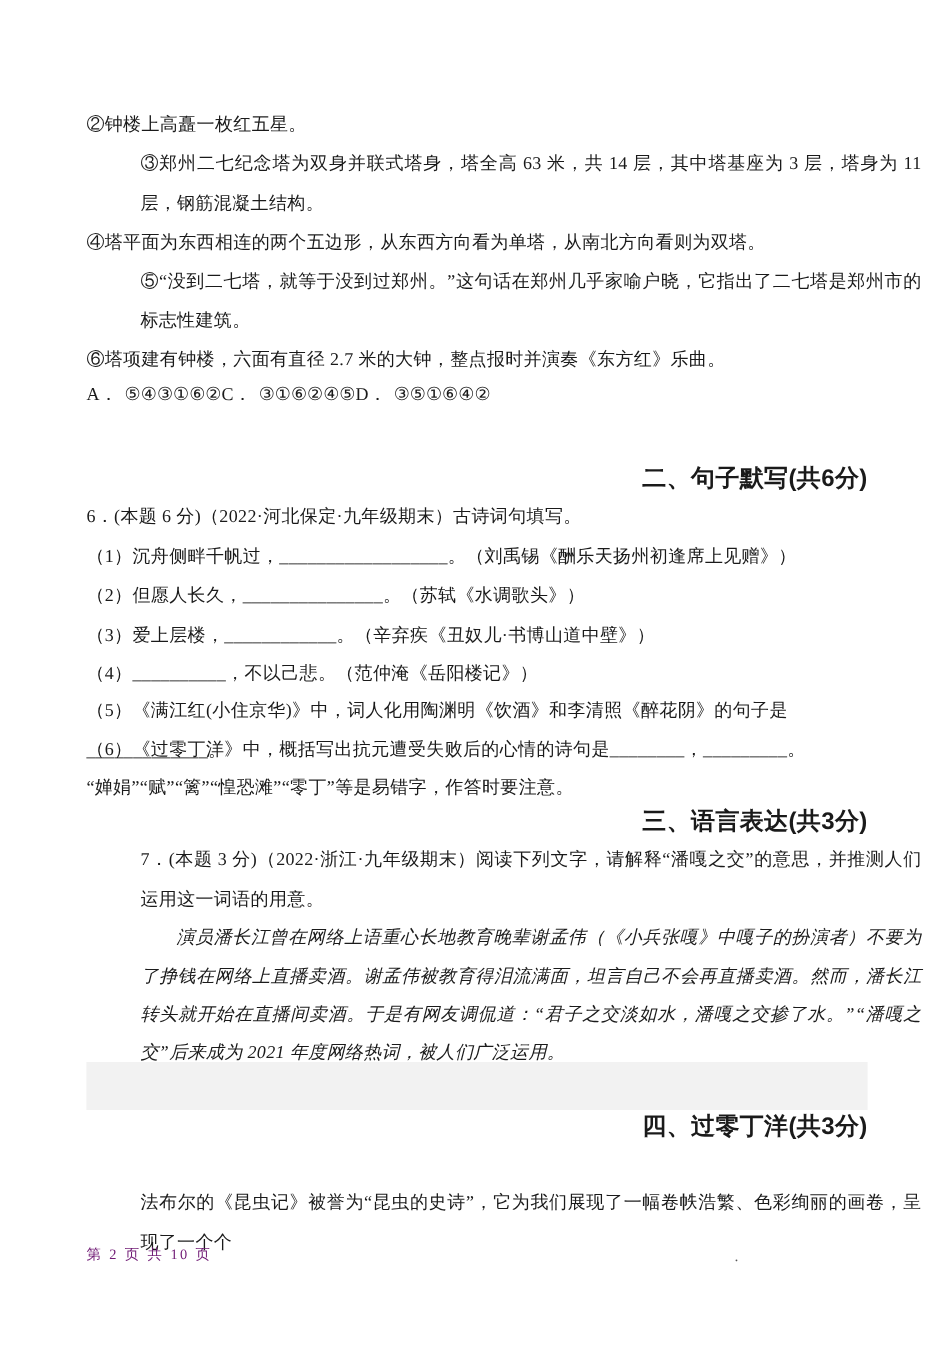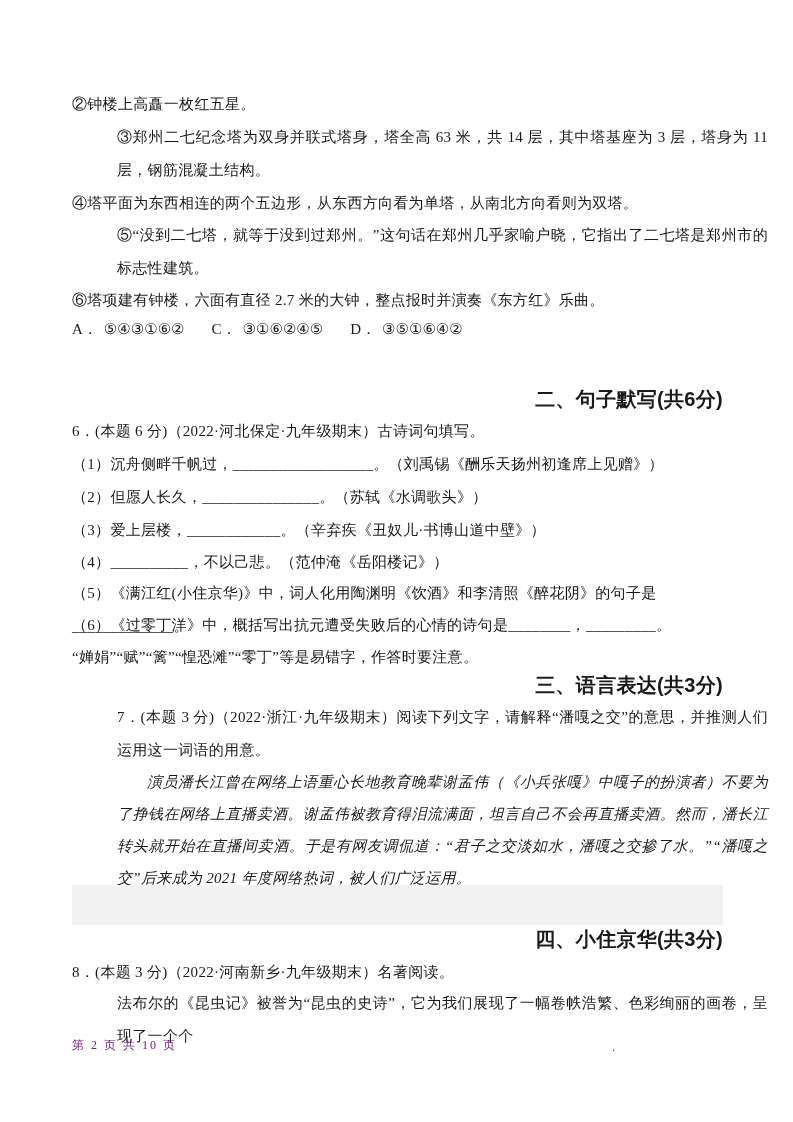--- a/index.html
+++ b/index.html
@@ -32,21 +32,20 @@
     font-family: "Liberation Sans", "DejaVu Sans", sans-serif;
     font-size: 20px;
     text-align: right;
   }
   .choices-row {
     position: absolute;
     left: 72px;
     width: 651px;
     top: 313px;
     display: flex;
-    gap: 27px;
     font-size: 15px;
     line-height: 33px;
     align-items: center;
   }
   .choice { white-space: nowrap; }
   .choice .choice-label { margin-right: 6px; }
   .passage {
     text-indent: 2em;
     line-height: 32px;
     font-style: italic;
@@ -109,20 +108,19 @@
   <div class="line" style="top:577px">（5）《满江红(小住京华)》中，词人化用陶渊明《饮酒》和李清照《醉花阴》的句子是_____________。</div>
   <div class="line" style="top:609px">（6）《过零丁洋》中，概括写出抗元遭受失败后的心情的诗句是________，_________。</div>
   <div class="line" style="top:641px">“婵娟”“赋”“篱”“惶恐滩”“零丁”等是易错字，作答时要注意。</div>
 
   <div class="line heading" style="top:669px">三、语言表达(共3分)</div>
   <div class="para" style="top:701px">7．(本题 3 分)（2022·浙江·九年级期末）阅读下列文字，请解释“潘嘎之交”的意思，并推测人们运用这一词语的用意。</div>
   <div class="para passage" style="top:766px">演员潘长江曾在网络上语重心长地教育晚辈谢孟伟（《小兵张嘎》中嘎子的扮演者）不要为了挣钱在网络上直播卖酒。谢孟伟被教育得泪流满面，坦言自己不会再直播卖酒。然而，潘长江转头就开始在直播间卖酒。于是有网友调侃道：“君子之交淡如水，潘嘎之交掺了水。”“潘嘎之交”后来成为 2021 年度网络热词，被人们广泛运用。</div>
 
   <div class="highlight-block"></div>
 
-  <div class="line heading" style="top:923px">四、小住京华(共3分)</div>
-  <div class="line" style="top:956px">8．(本题 3 分)（2022·河南新乡·九年级期末）名著阅读。</div>
+  <div class="line heading" style="top:923px">四、过零丁洋(共3分)</div>
   <div class="para" style="top:987px">法布尔的《昆虫记》被誉为“昆虫的史诗”，它为我们展现了一幅卷帙浩繁、色彩绚丽的画卷，呈现了一个个</div>
 
   <div class="footer">第 2 页 共 10 页</div>
   <div class="stray-dot">.</div>
 
 </div>
 
 </body></html>

